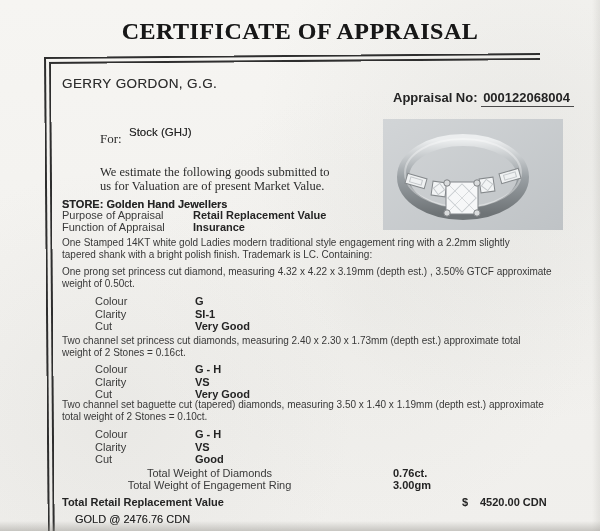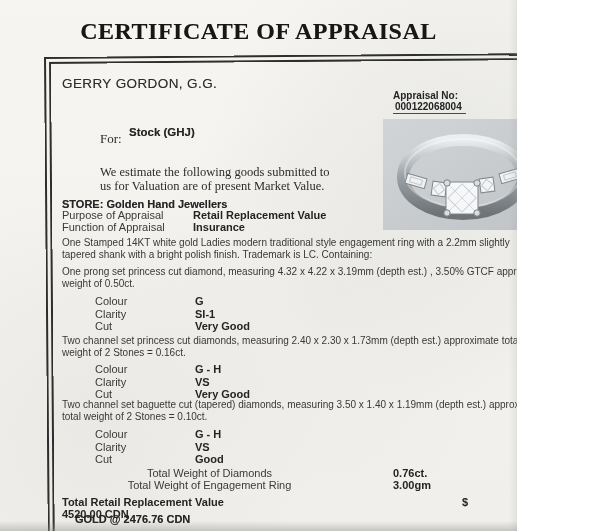--- a/index.html
+++ b/index.html
@@ -1,18 +1,18 @@
 <!DOCTYPE html>
 <html><head>
 <meta charset="utf-8">
 <style>
   html,body{margin:0;padding:0;}
   .page{
     position:relative;
-    width:517px;height:531px;
+    width:600px;height:531px;
     overflow:hidden;
     font-family:"Liberation Sans",sans-serif;
     color:#363636;
     background:
       radial-gradient(circle at 88% 28%, rgba(185,187,183,0.20), transparent 42%),
       radial-gradient(circle at 18% 78%, rgba(185,185,180,0.14), transparent 38%),
       radial-gradient(circle at 62% 58%, rgba(198,198,192,0.12), transparent 46%),
       linear-gradient(#f6f5f2,#f0efec);
   }
   .abs{position:absolute;}
@@ -22,49 +22,49 @@
     font-size:24px;letter-spacing:0.5px;color:#171717;
   }
   .frame{
     left:44px;top:57px;width:489px;height:474px;
     border-top:7px double #2e2e2e;
     border-left:7px double #2e2e2e;
     transform:rotate(-0.45deg);
     transform-origin:0 0;
   }
   .appraiser{left:62px;top:76px;font-size:13.5px;letter-spacing:0.4px;color:#2e2e2e;}
-  .appraisal-no{left:393px;top:90px;font-size:10px;font-weight:bold;color:#242424;}
+  .appraisal-no{left:393px;top:90px;font-size:13px;font-weight:bold;color:#242424;}
   .appraisal-no .num{border-bottom:1px solid #4a4a4a;padding:0 4px 1px 2px;}
   .photo{
     left:383px;top:119px;width:180px;height:111px;
     box-shadow:inset 0 0 6px rgba(90,95,100,0.25);
   }
   .for-label{left:100px;top:131px;font-family:"Liberation Serif",serif;font-size:13px;color:#2b2b2b;}
-  .for-value{left:129px;top:126px;font-size:11.5px;font-weight:bold;color:#242424;text-align:center;}
+  .for-value{left:129px;top:126px;font-size:11.5px;font-weight:normal;color:#242424;text-align:center;}
   .statement{
     left:100px;top:166px;width:260px;
     font-family:"Liberation Serif",serif;font-size:12.5px;line-height:13.8px;color:#2b2b2b;
   }
   .lines{white-space:pre-line;}
   .store-line{left:62px;top:198px;font-size:11px;font-weight:bold;color:#242424;}
   .meta{left:62px;top:210px;font-size:11px;line-height:11.5px;}
   .meta-row{height:11.5px;}
   .meta-label{display:inline-block;width:131px;color:#3a3a3a;}
   .meta-value{font-weight:bold;color:#242424;}
   .para{left:62px;width:492px;font-size:10px;line-height:12.3px;color:#383838;}
   .spec-table{left:95px;font-size:11px;line-height:12.6px;}
   .spec-label{display:inline-block;width:100px;color:#3a3a3a;}
   .spec-value{font-weight:bold;color:#242424;}
   .totals{left:62px;top:468px;font-size:11px;line-height:11.8px;}
   .total-label{display:inline-block;width:295px;color:#3a3a3a;text-align:center;}
   .total-value{font-weight:bold;color:#242424;padding-left:36px;}
   .retail{left:62px;top:496px;font-size:11px;font-weight:bold;color:#242424;}
   .retail-label{display:inline-block;width:400px;}
   .retail-currency{display:inline-block;width:18px;}
-  .gold{left:75px;top:513px;font-size:11px;font-weight:bold;color:#242424;}
+  .gold{left:75px;top:513px;font-size:11px;font-weight:normal;color:#242424;}
   .bottom-shade{
     left:0;bottom:0;width:100%;height:10px;
     background:linear-gradient(rgba(150,148,142,0),rgba(150,148,142,0.45));
   }
   .right-shade{
     right:0;top:0;width:8px;height:100%;
     background:linear-gradient(to left,rgba(160,158,152,0.18),rgba(160,158,152,0));
   }
   .scan-soft{text-shadow:0 0 0.4px rgba(70,70,70,0.55);}
 </style>

